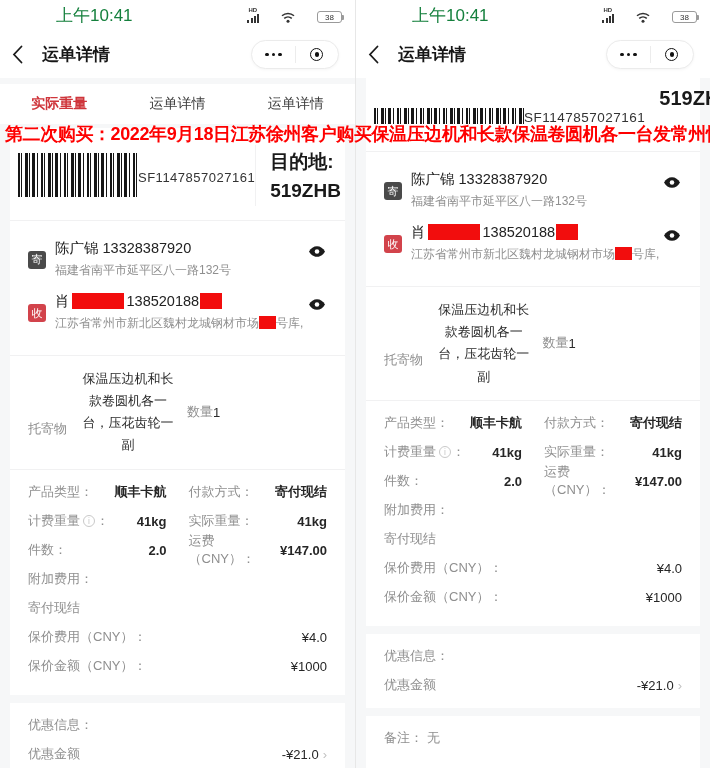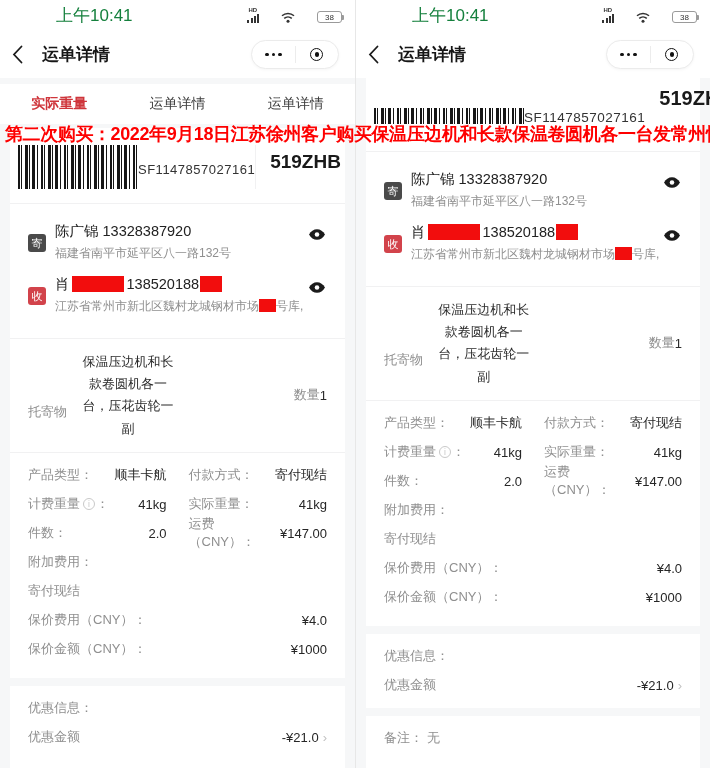--- a/index.html
+++ b/index.html
@@ -72,33 +72,33 @@
   .redact { display:inline-block; background:#f20d0d; }
   .redact.rname { width:52px; height:16px; vertical-align:-3px; margin:0 3px 0 2px; }
   .redact.rphone { width:22px; height:16px; vertical-align:-3px; margin-left:1px; }
   .redact.raddr { width:17px; height:13px; vertical-align:-2px; }
 
   
   .goods { display:flex; align-items:center; padding:12px 18px; border-bottom:1px solid #f1f1f2; font-size:13px; }
   .goods-left { flex:1.08; display:flex; align-items:center; }
   .g-label { color:#8f8f8f; flex:none;margin-top:33px; }
   .g-name { width:114px; margin-left:10px; text-align:center; color:#2b2b2b; line-height:1.7; }
-  .goods-right { flex:1; display:flex; align-items:center; justify-content:flex-end; padding-left:8px; }
+  .goods-right { flex:1; display:flex; align-items:center; justify-content:flex-start; padding-left:8px; }
   .g-qty-label { color:#8f8f8f; }
   .g-qty { color:#2b2b2b; }
 
   
   .details { padding:8px 18px 14px; }
   .d-row { display:flex; align-items:center; height:29px; font-size:13px; }
   .d-half { flex:1; display:flex; align-items:center; justify-content:space-between; }
   .d-half.lft { padding-right:14px; }
   .d-half.rgt { padding-left:8px; }
   .d-label { color:#8f8f8f; display:inline-flex; align-items:center; }
   .d-val { color:#262626; }
-  .d-val.b { font-weight:400; }
+  .d-val.b { font-weight:700; }
   .d-row.single { justify-content:space-between; }
   .info-i { width:12px; height:12px; border:1px solid #c9c9c9; border-radius:50%; font-size:8.5px; color:#c9c9c9; display:inline-flex; align-items:center; justify-content:center; margin:0 1px 0 3px; font-style:normal; }
 
   .gap8 { height:8px; flex:none; }
   .disc-card { padding:8px 18px; }
   .disc-card.fill { flex:1; }
   .disc-row { display:flex; align-items:center; justify-content:space-between; height:29px; font-size:13px; cursor:default; }
   .chev { color:#c2c2c2; font-size:13px; margin-left:4px; }
 
   .receipt-card { padding:8px 18px; flex:1; }
@@ -161,20 +161,21 @@
       <span class="tab">运单详情</span>
     </div>
 
     <div class="card" style="margin-top:4px;">
       <div class="bc-section">
         <div class="bc-left">
           <div class="barcode"></div>
           <div class="bc-num">SF1147857027161</div>
         </div>
         <div class="bc-right">
+          <div class="dest-label">目的地:</div>
           <div class="dest-code">519ZHB</div>
         </div>
       </div>
 
       <div class="party">
         <div class="p-row">
           <span class="badge send">寄</span>
           <span class="p-info">
             <div class="p-name">陈广锦 13328387920</div>
             <div class="p-addr">福建省南平市延平区八一路132号</div>

